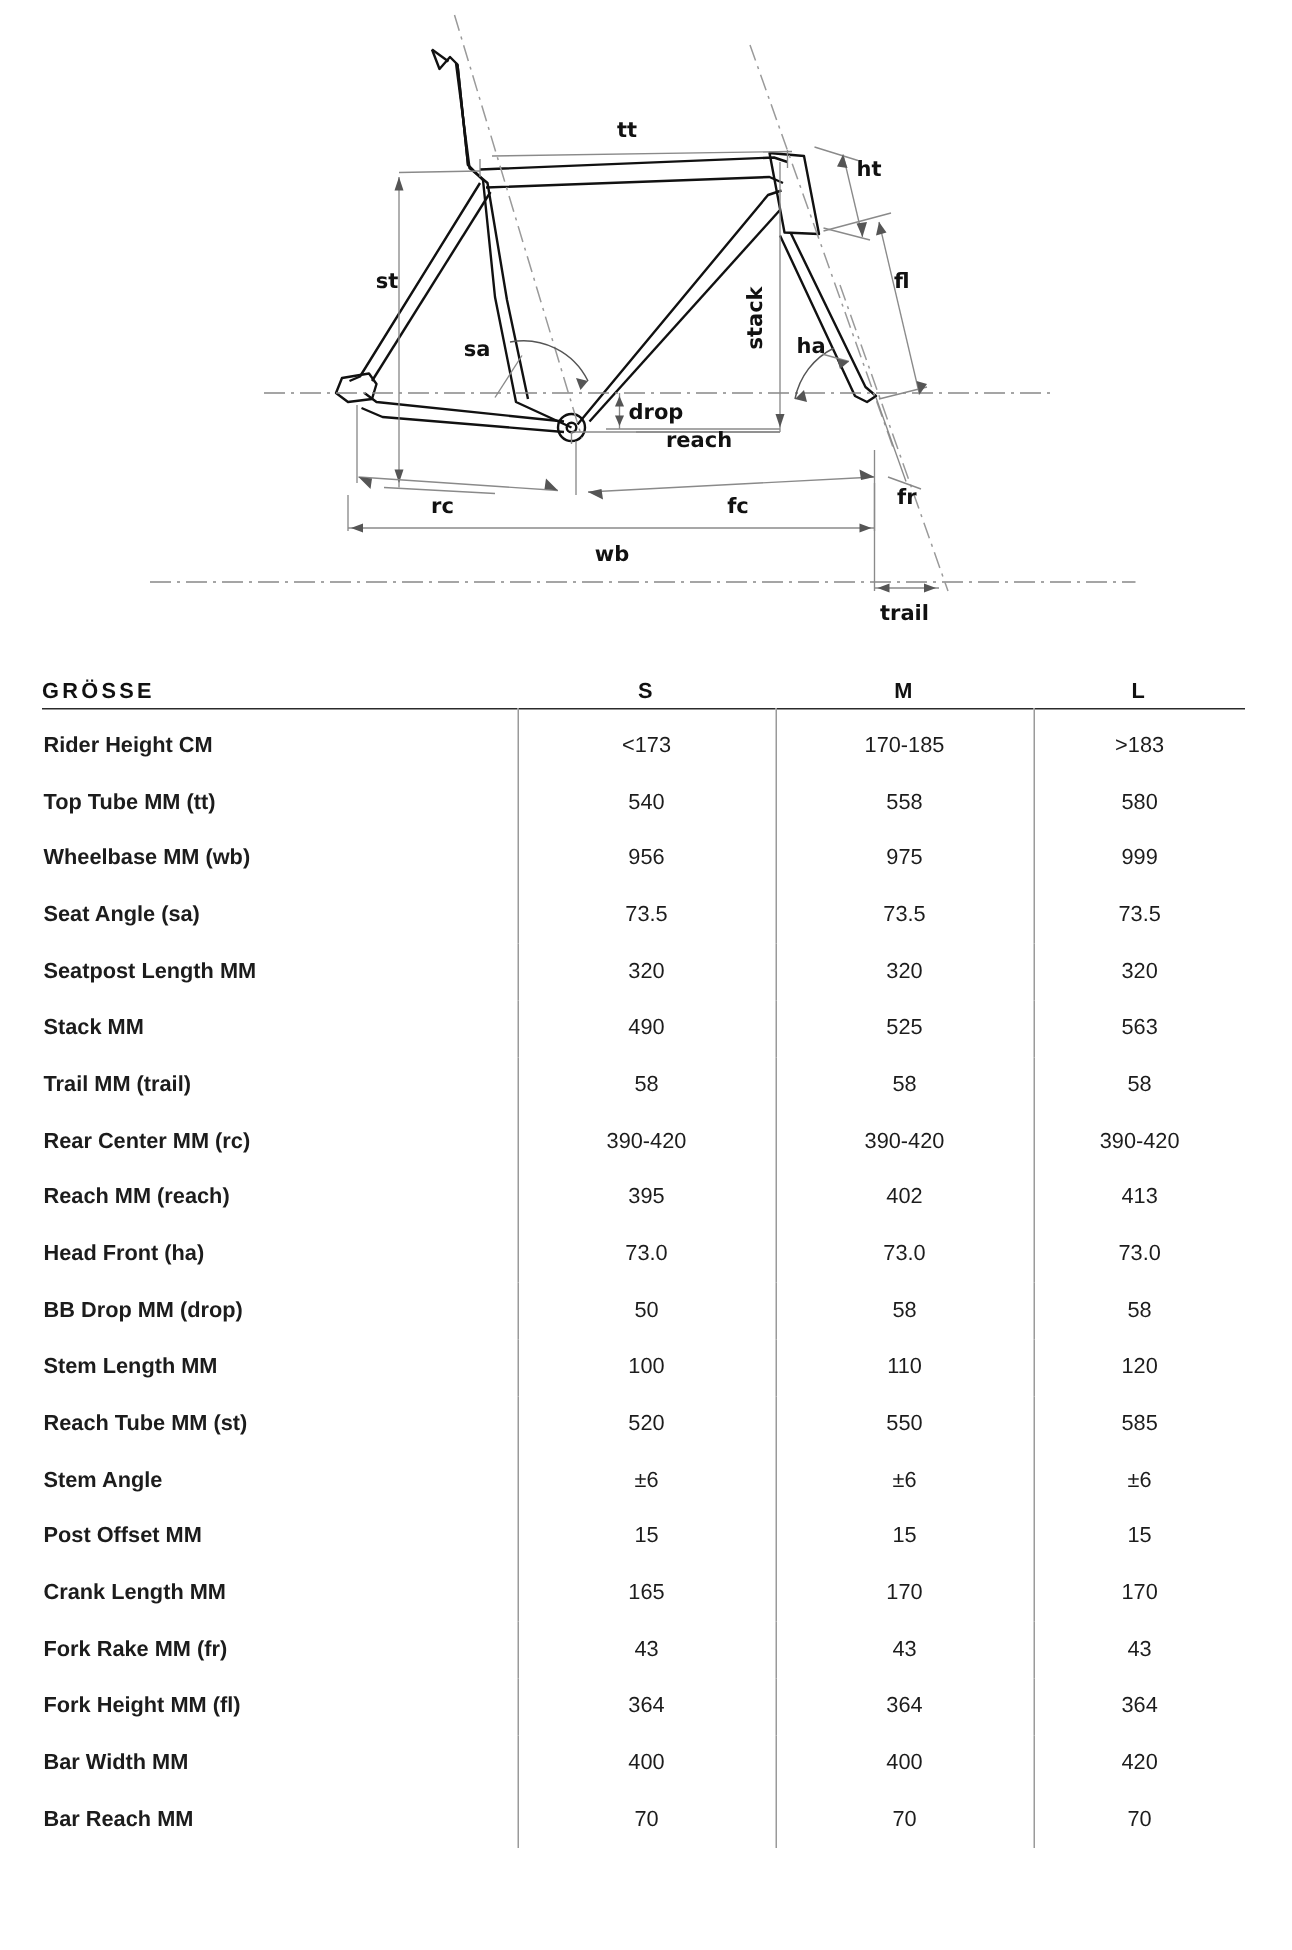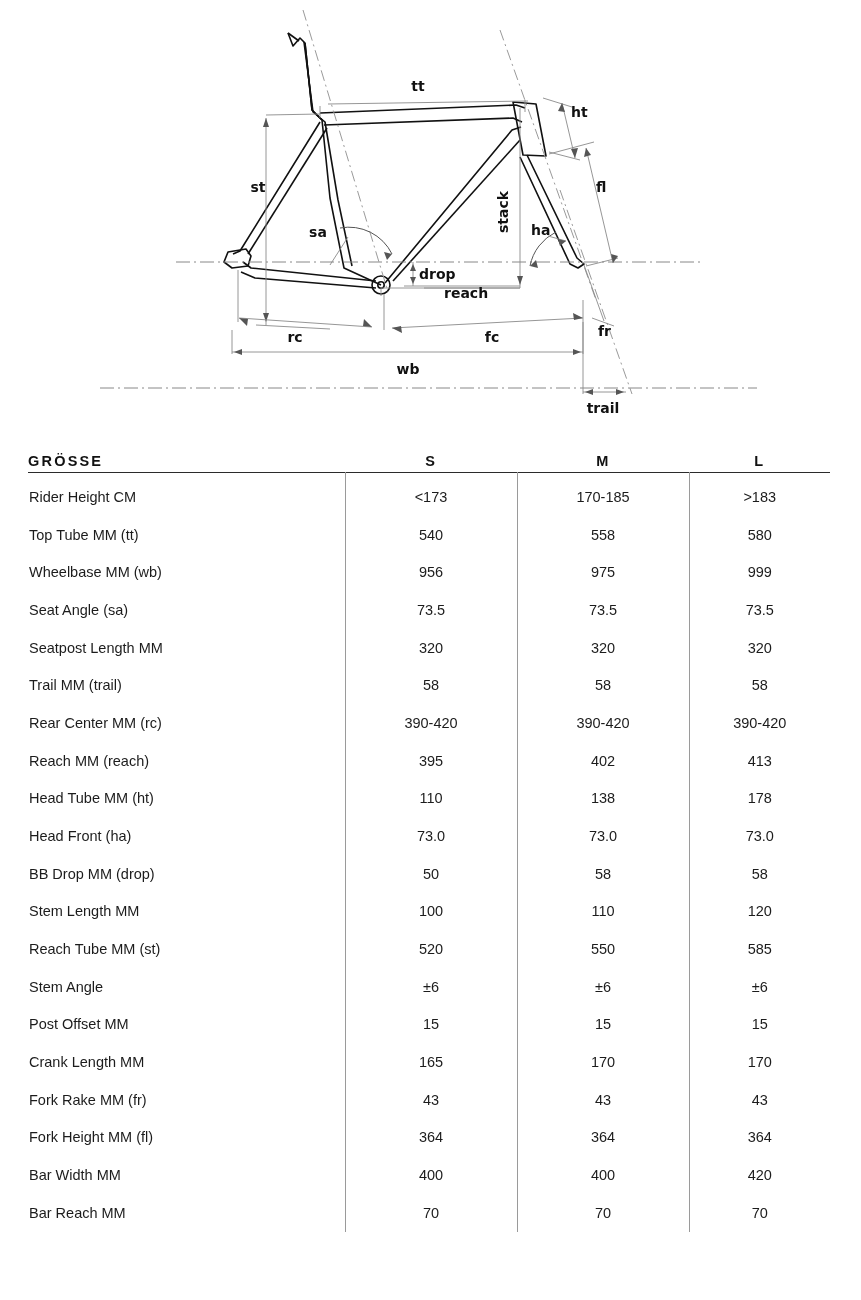--- a/index.html
+++ b/index.html
@@ -78,21 +78,21 @@
     padding: 10.5px 0;
     text-align: center;
     border-left: 1px solid #9a9a9a;
     line-height: 1.15;
     white-space: nowrap;
   }
   table.geo tbody td.row-label {
     text-align: left;
     border-left: none;
     padding-left: 1px;
-    font-weight: 400;
+    font-weight: 700;
   }
   table.geo tbody tr:first-child td {
     padding-top: 16px;
   }
 </style>
 </head>
 <body>
 
 <div id="geometry-diagram">
   <svg viewBox="0 0 861 425" xmlns="http://www.w3.org/2000/svg">
@@ -269,44 +269,44 @@
           <td>73.5</td>
           <td>73.5</td>
         </tr>
         <tr>
           <td class="row-label">Seatpost Length MM</td>
           <td>320</td>
           <td>320</td>
           <td>320</td>
         </tr>
         <tr>
+          <td class="row-label">Stack MM</td>
+          <td>490</td>
+          <td>525</td>
+          <td>563</td>
+        </tr>
+        <tr>
           <td class="row-label">Trail MM (trail)</td>
           <td>58</td>
           <td>58</td>
           <td>58</td>
         </tr>
         <tr>
           <td class="row-label">Rear Center MM (rc)</td>
           <td>390-420</td>
           <td>390-420</td>
           <td>390-420</td>
         </tr>
         <tr>
           <td class="row-label">Reach MM (reach)</td>
           <td>395</td>
           <td>402</td>
           <td>413</td>
         </tr>
         <tr>
-          <td class="row-label">Head Tube MM (ht)</td>
-          <td>110</td>
-          <td>138</td>
-          <td>178</td>
-        </tr>
-        <tr>
           <td class="row-label">Head Front (ha)</td>
           <td>73.0</td>
           <td>73.0</td>
           <td>73.0</td>
         </tr>
         <tr>
           <td class="row-label">BB Drop MM (drop)</td>
           <td>50</td>
           <td>58</td>
           <td>58</td>

